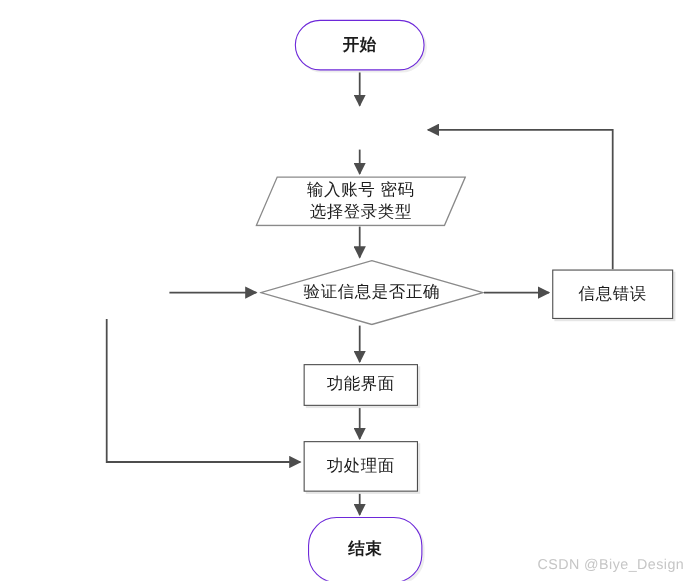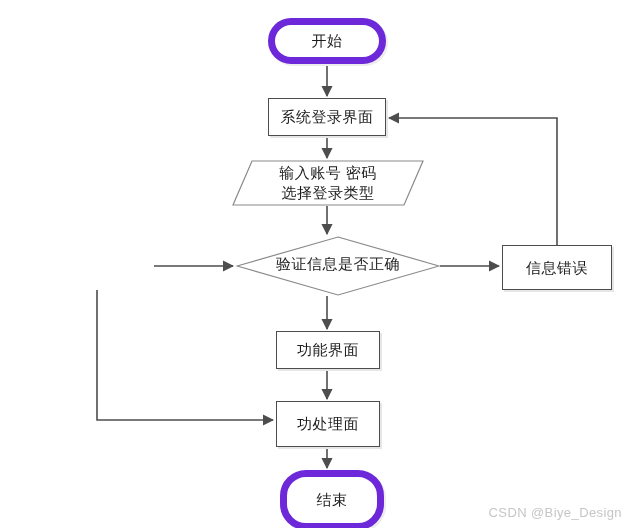--- a/index.html
+++ b/index.html
@@ -40,23 +40,24 @@
     font-size: 15px;
     line-height: 20px;
     letter-spacing: 0.5px;
     background: #ffffff;
   }
   .node-rect {
     border: 1px solid #4d4d4d;
     box-shadow: 2px 2px 0 0 #e6e6e6;
   }
   .node-terminator {
-    border: 7px solid #6d28d9;
+    border: 1px solid #6d28d9;
     border-radius: 26px;
     box-shadow: 2px 2px 0 0 #ededed;
+    font-weight: bold;
   }
   .node-io {
     border: none;
     background: transparent;
     box-shadow: none;
   }
   .io-shape {
     position: absolute;
     left: 0;
     top: 0;
@@ -75,21 +76,20 @@
   .decision-shape {
     position: absolute;
     left: 0;
     top: 0;
     width: 100%;
     height: 100%;
   }
   .decision-label {
     position: relative;
     z-index: 2;
-    font-family: Liberation Mono, monospace;
   }
   #watermark {
     position: absolute;
     right: 12px;
     bottom: 8px;
     color: #c6c6c6;
     font-size: 13px;
     letter-spacing: 0.4px;
     white-space: nowrap;
   }
@@ -125,23 +125,20 @@
       <polyline points="97,290 97,420 273,420" marker-end="url(#arrow)"></polyline>
 
       <line x1="327" y1="439" x2="327" y2="468" marker-end="url(#arrow)"></line>
     </g>
   </svg>
 
   <div class="node node-terminator" style="left:268px; top:18px; width:118px; height:46px;">
     <span>开始</span>
   </div>
 
-  <div class="node node-rect" style="left:268px; top:98px; width:118px; height:38px;">
-    <span>系统登录界面</span>
-  </div>
 
   <div class="node node-io" style="left:232px; top:160px; width:192px; height:46px;">
     <svg class="io-shape" width="192" height="46" viewBox="0 0 192 46" xmlns="http://www.w3.org/2000/svg">
       <polygon points="20,1 191,1 172,45 1,45" fill="#ffffff" stroke="#8a8a8a" stroke-width="1.2"></polygon>
     </svg>
     <span class="io-label">输入账号 密码
 选择登录类型</span>
   </div>
 
   <div class="node node-decision" style="left:236px; top:236px; width:204px; height:60px;">

